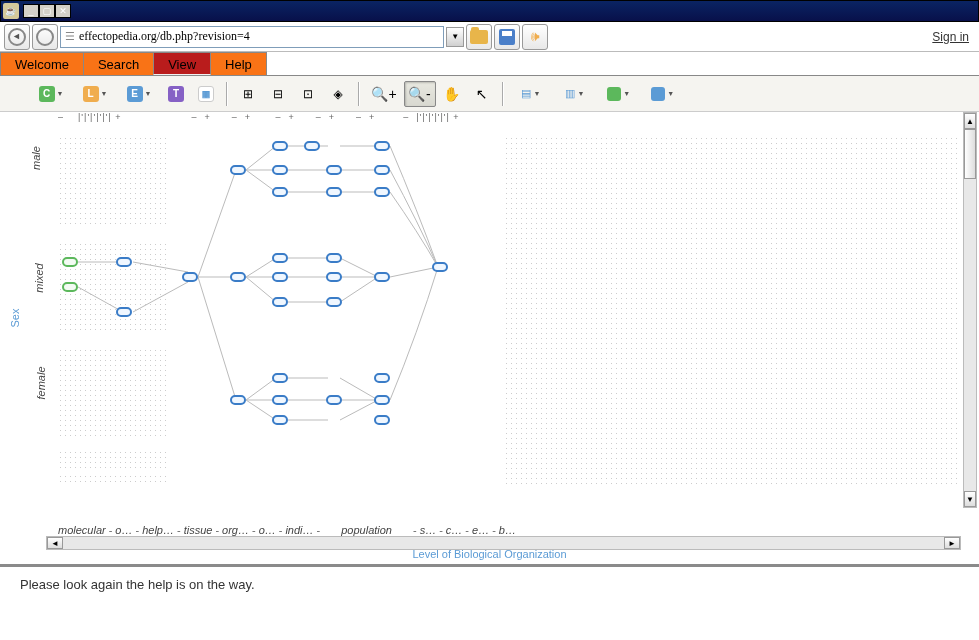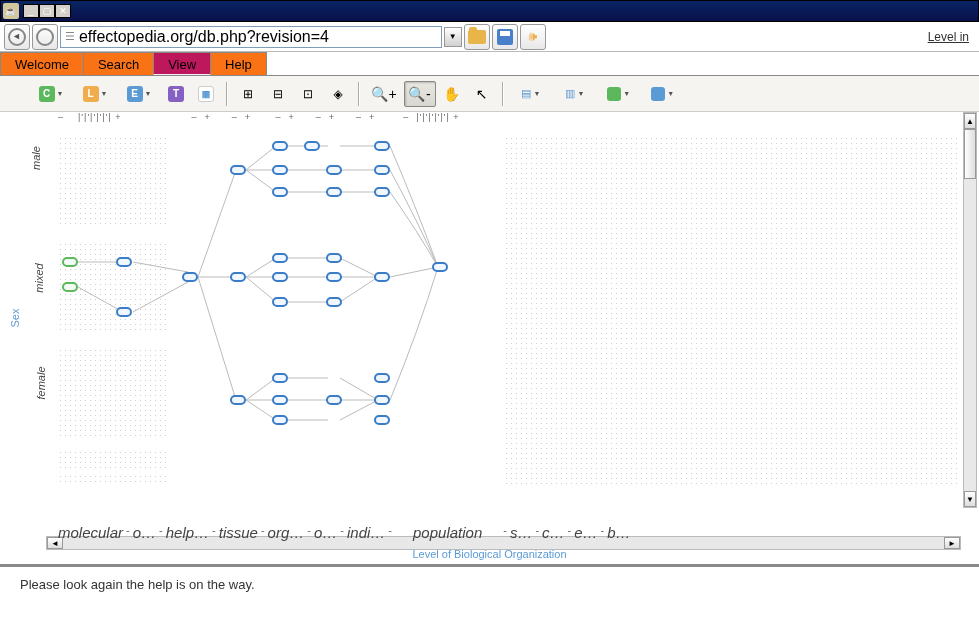--- a/index.html
+++ b/index.html
@@ -7,43 +7,43 @@
 
 .titlebar { background: linear-gradient(#0a2463, #08104a); color: #fff; height: 22px; display: flex; align-items: center; padding: 0 2px; border: 1px solid #000; }
 .titlebar-icon { width: 16px; height: 16px; background: #d4c89a; border-radius: 2px; margin-right: 4px; display: flex; align-items: center; justify-content: center; font-size: 9px; }
 .titlebar-text { font-weight: bold; font-size: 12px; flex: 1; }
 .titlebar-buttons { display: flex; gap: 0; }
 .titlebar-btn { width: 16px; height: 14px; background: #d4d0c8; border: 1px solid #000; font-size: 9px; display: flex; align-items: center; justify-content: center; cursor: pointer; font-family: sans-serif; }
 
 .toolbar { display: flex; align-items: center; height: 30px; padding: 2px 4px; gap: 2px; border-bottom: 1px solid #bbb; }
 .toolbar-btn { width: 26px; height: 26px; border: 1px solid #999; background: linear-gradient(#fff, #e8e8e8); border-radius: 3px; display: flex; align-items: center; justify-content: center; cursor: pointer; }
 .url-bar { flex: 1; display: flex; align-items: center; height: 22px; border: 1px solid #7f9db9; background: #fff; padding: 0 4px; }
-.url-bar input { flex: 1; border: none; outline: none; font-size: 16px; }
+.url-bar input { flex: 1; border: none; outline: none; font-size: 12px; font-family: Liberation Serif, serif; }
 .dropdown-arrow { width: 18px; height: 20px; background: linear-gradient(#fff, #d0d0d0); border: 1px solid #999; font-size: 8px; display: flex; align-items: center; justify-content: center; cursor: pointer; }
 .signin { font-size: 12px; color: #333; text-decoration: underline; padding: 0 6px; cursor: pointer; }
 
 .tabs { display: flex; border-bottom: 1px solid #888; background: #fff; height: 24px; }
 .tab { padding: 4px 14px; border: 1px solid #888; border-bottom: none; background: #f97316; font-size: 13px; cursor: pointer; margin-right: -1px; }
-.tab.active { background: #be185d; border-bottom: 1px solid #f0f0f0; position: relative; z-index: 1; }
+.tab.active { background: #b91c1c; border-bottom: 1px solid #f0f0f0; position: relative; z-index: 1; }
 
 .icon-toolbar { display: flex; align-items: center; padding: 4px 30px; gap: 2px; background: #f5f4f0; border-bottom: 1px solid #ccc; height: 36px; }
 .icon-btn { height: 26px; min-width: 28px; border: 1px solid transparent; border-radius: 2px; display: flex; align-items: center; justify-content: center; cursor: pointer; gap: 2px; padding: 0 4px; }
 .icon-btn.dd { min-width: 42px; }
 .icon-btn.active { background: linear-gradient(#e8e8e0, #d8d8d0); border-color: #888; box-shadow: inset 1px 1px 2px rgba(0,0,0,0.2); }
 .tb-sep { width: 2px; height: 24px; border-left: 1px solid #aaa; border-right: 1px solid #fff; margin: 0 4px; }
 .square-icon { width: 16px; height: 16px; border-radius: 3px; display: flex; align-items: center; justify-content: center; color: #fff; font-size: 10px; font-weight: bold; }
 .arr { font-size: 7px; color: #555; }
 
 .canvas-area { position: relative; height: 452px; background: #fff; overflow: hidden; }
 .y-axis-label { position: absolute; left: 6px; top: 200px; transform: rotate(-90deg); transform-origin: center; color: #5b9bd5; font-size: 11px; }
 .y-ticks { position: absolute; left: 24px; top: 0; width: 30px; height: 100%; }
 .y-tick { position: absolute; font-style: italic; font-size: 11px; color: #444; transform: rotate(-90deg); transform-origin: center; }
 .x-axis-label { position: absolute; bottom: 4px; left: 50%; transform: translateX(-50%); color: #5b9bd5; font-size: 11px; }
 .x-ticks { position: absolute; bottom: 26px; left: 58px; right: 18px; height: 14px; display: flex; }
-.x-tick { font-style: italic; font-size: 15px; color: #444; white-space: nowrap; }
+.x-tick { font-style: italic; font-size: 11px; color: #444; white-space: nowrap; }
 .x-sep { font-style: normal; color: #666; padding: 0 3px; }
 .ruler-marks { position: absolute; left: 58px; right: 18px; top: 0; height: 8px; font-size: 9px; color: #666; letter-spacing: 1px; }
 
 .diagram { position: absolute; left: 58px; top: 10px; right: 18px; bottom: 56px; overflow: hidden; }
 .diagram svg { position: absolute; top: 0; left: 0; }
 .dot-region { position: absolute; background-image: radial-gradient(circle, #ccc 0.5px, transparent 0.5px); background-size: 5px 5px; }
 
 .node { position: absolute; width: 16px; height: 10px; border: 2px solid #3a7cc7; border-radius: 5px; background: #f0f7ff; }
 .node.green { border-color: #5cb85c; background: #f4fbf4; }
 
@@ -94,21 +94,21 @@
   <div class="toolbar-btn">
       <div class="folder-icon"></div>
     </div>
   <div class="toolbar-btn">
       <div class="disk-icon"></div>
     </div>
   <div class="toolbar-btn">
       <span style="color:#f0ad4e;font-size:14px">🕪</span>
     </div>
   <div style="flex:1"></div>
-  <a class="signin">Level in</a>
+  <a class="signin">Sign in</a>
 </div>
 
 <div class="tabs">
   <div class="tab">Welcome</div>
   <div class="tab">Search</div>
   <div class="tab active">View</div>
   <div class="tab">Help</div>
 </div>
 
 <div class="icon-toolbar">

